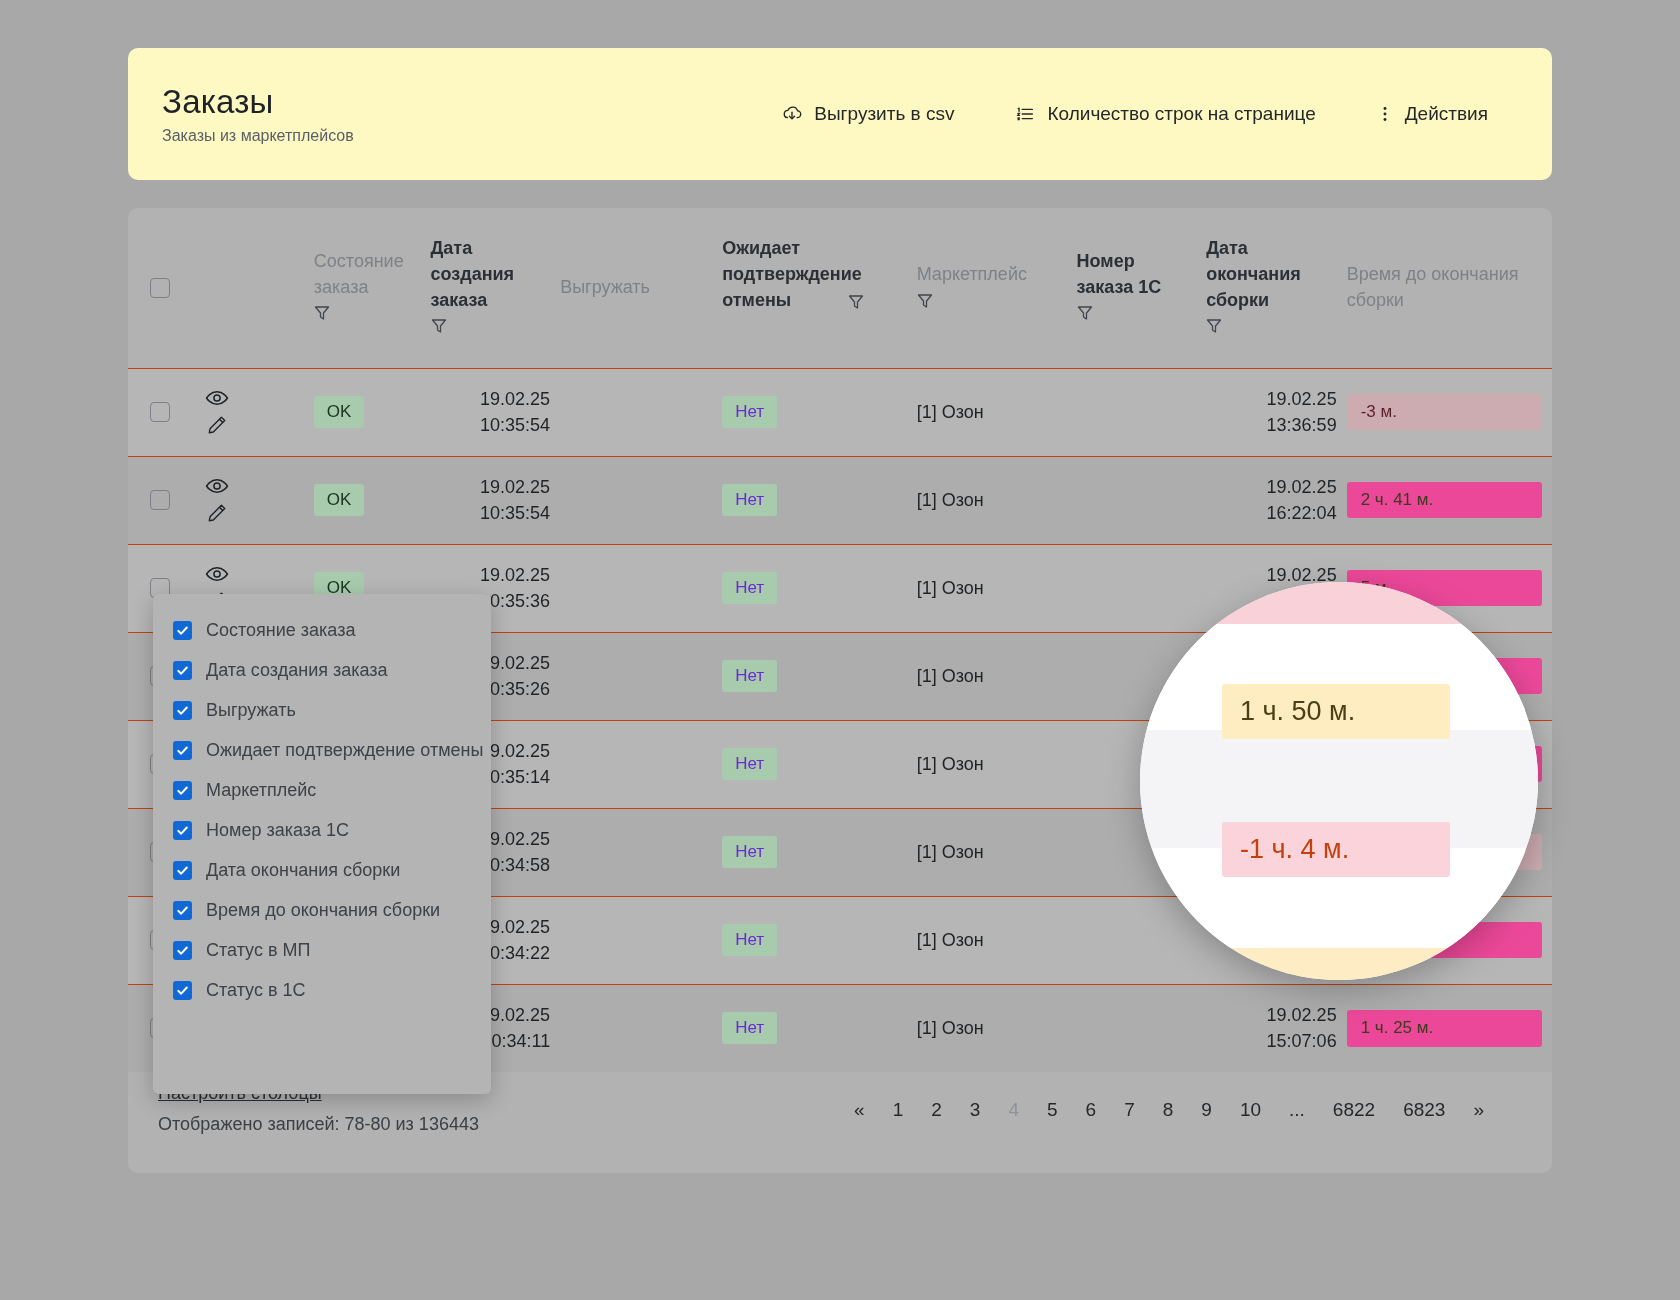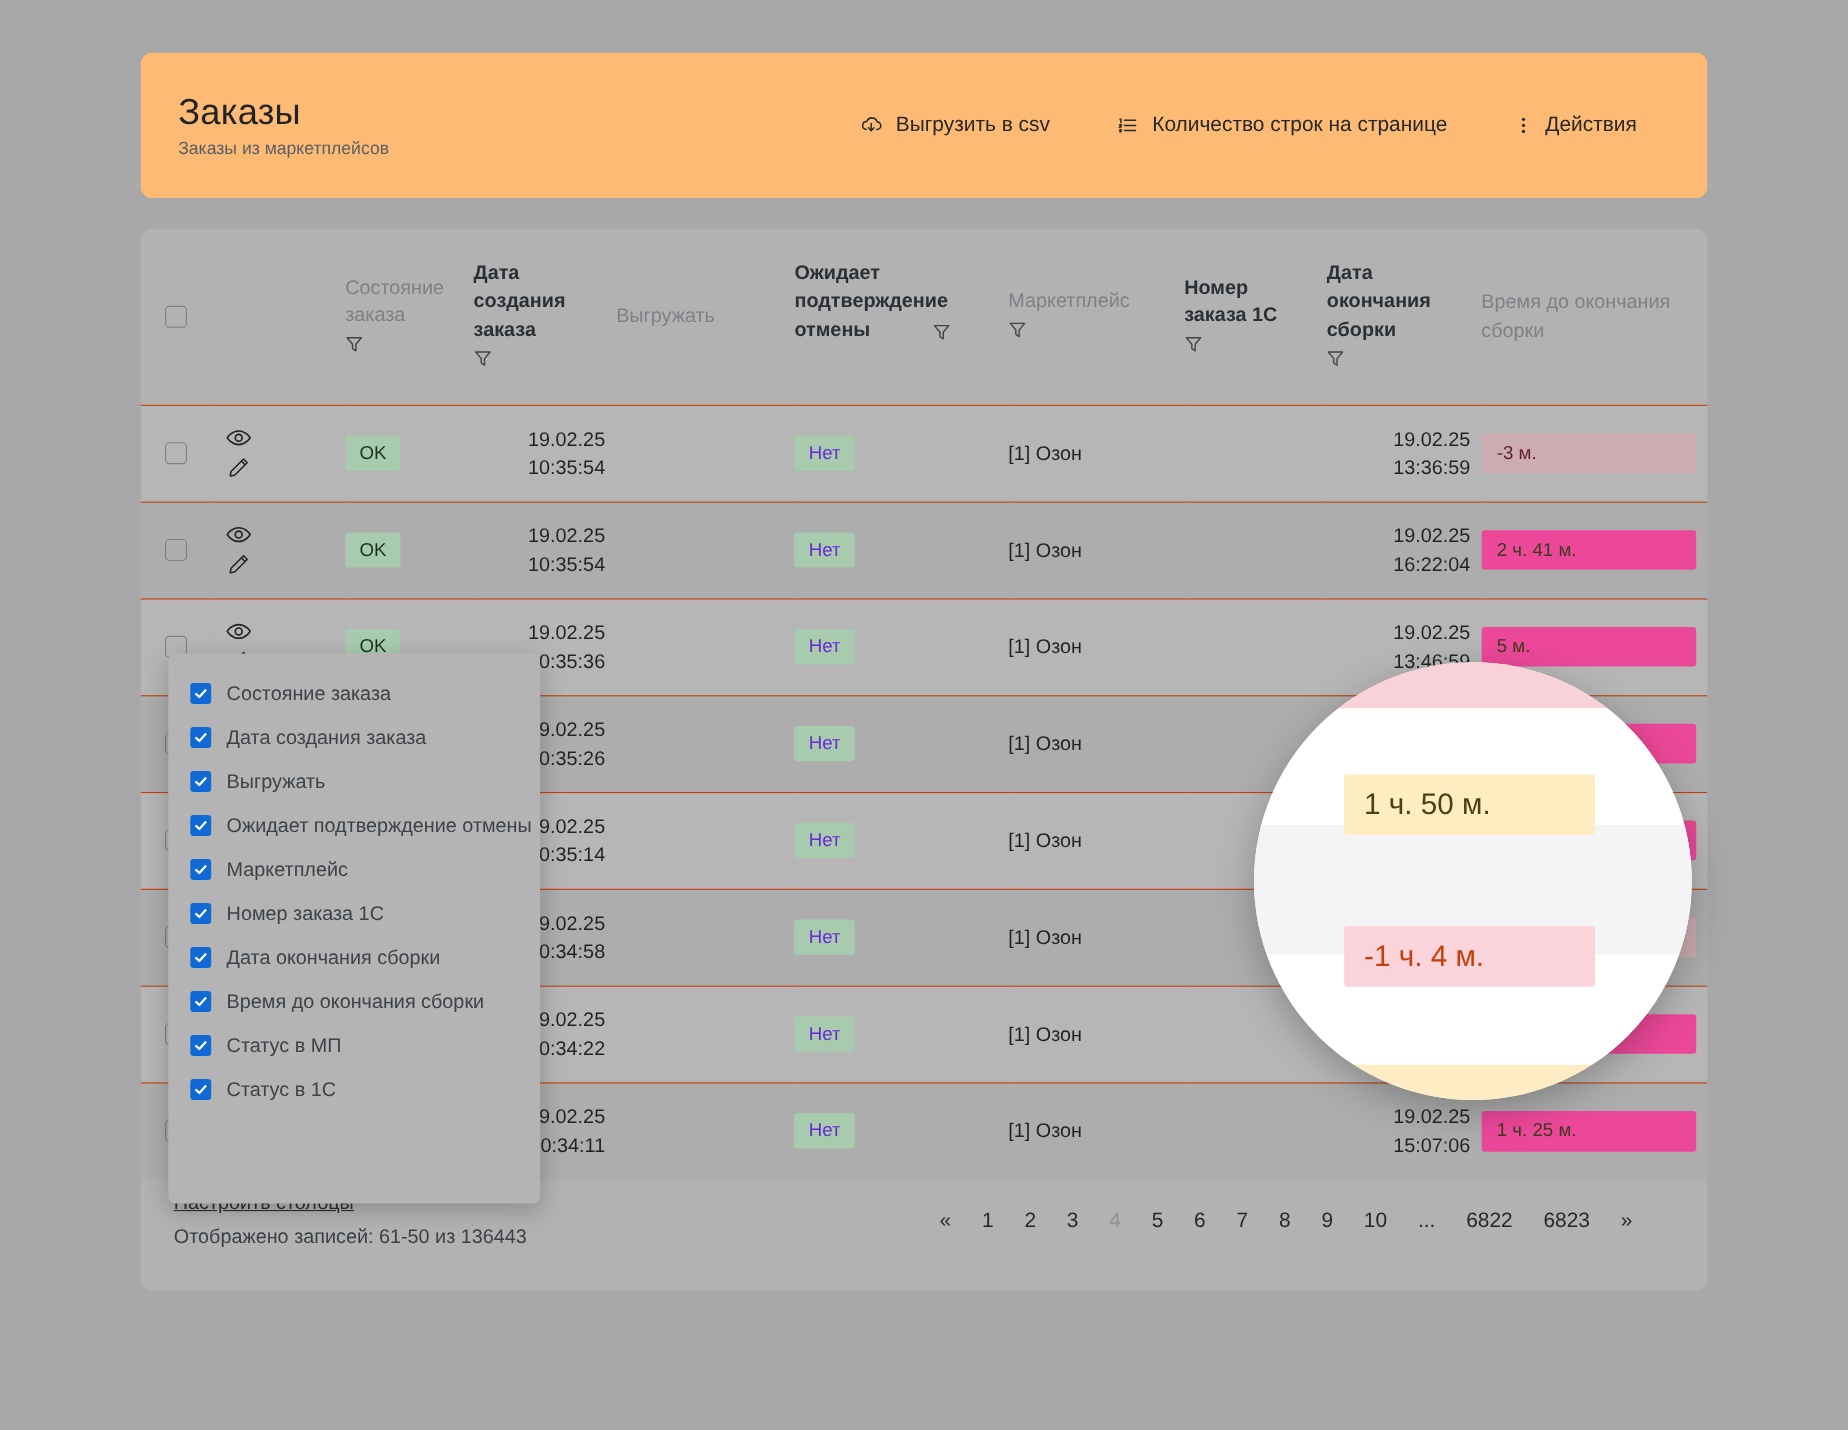--- a/index.html
+++ b/index.html
@@ -15,21 +15,21 @@
   }
   
   .page {
     position: absolute;
     inset: 0;
     padding: 48px 128px;
   }
 
   
   .header-card {
-    background: #fdba74;
+    background: #fef9c3;
     border-radius: 10px;
     height: 132px;
     padding: 0 34px;
     display: flex;
     align-items: center;
     justify-content: space-between;
     margin-bottom: 28px;
   }
   .title-block { display: flex; flex-direction: column; gap: 6px; }
   .page-title {
@@ -218,21 +218,21 @@
     flex: 0 0 19px;
     display: flex; align-items: center; justify-content: center;
   }
   .cm-box.on { background: #1169d6; }
   .cm-box.off { background: transparent; border: 1.6px solid #777c82; }
   .cm-box.on svg { display: block; }
 
   
   .lens {
     position: absolute;
-    left: 1140px; top: 602px;
+    left: 1140px; top: 582px;
     width: 398px; height: 398px;
     border-radius: 50%;
     overflow: hidden;
     box-shadow: 0 10px 34px rgba(0,0,0,.25);
     z-index: 40;
     background: #fff;
   }
   .lens-inner { position: absolute; inset: 0; }
   .lens-band { position: absolute; left: 0; right: 0; }
   .lb1 { top: 0;    height: 42px;  background: #f9d1d8; }
@@ -673,21 +673,21 @@
             <td>
               <span class="timebadge tb-amber">1 ч. 25 м.</span>
             </td>
           </tr>
         </tbody>
     </table>
 
     <div class="table-footer">
       <div class="footer-left">
         <span class="cfg-link">Настроить столбцы</span>
-        <span class="records-text">Отображено записей: 61-50 из 136443</span>
+        <span class="records-text">Отображено записей: 78-80 из 136443</span>
       </div>
       <div class="pager" id="pager">
           <span class="pg">«</span>
           <span class="pg">1</span>
           <span class="pg">2</span>
           <span class="pg">3</span>
           <span class="pg current">4</span>
           <span class="pg">5</span>
           <span class="pg">6</span>
           <span class="pg">7</span>

